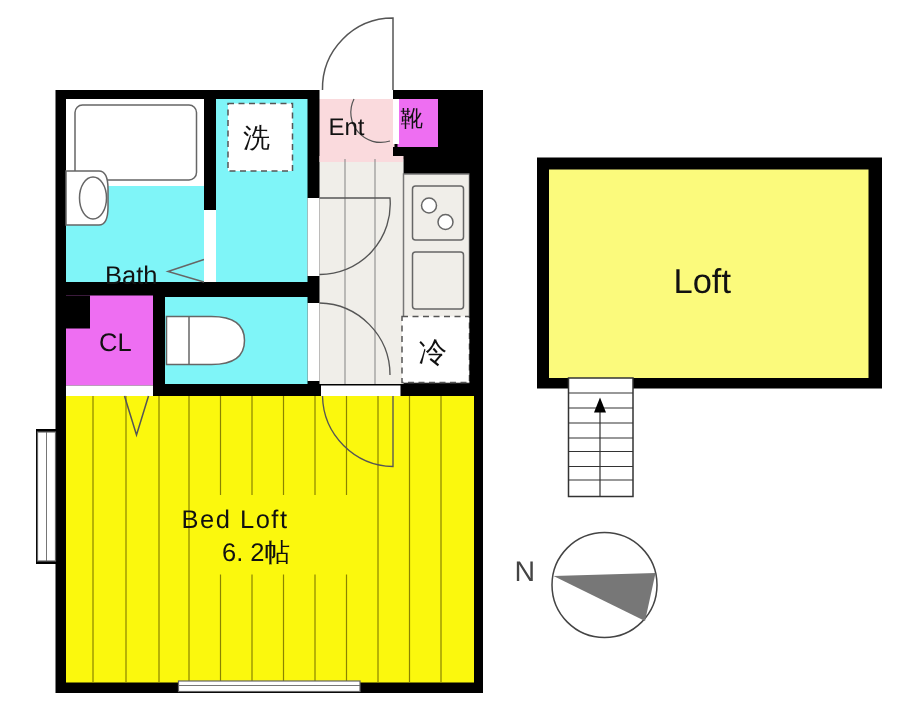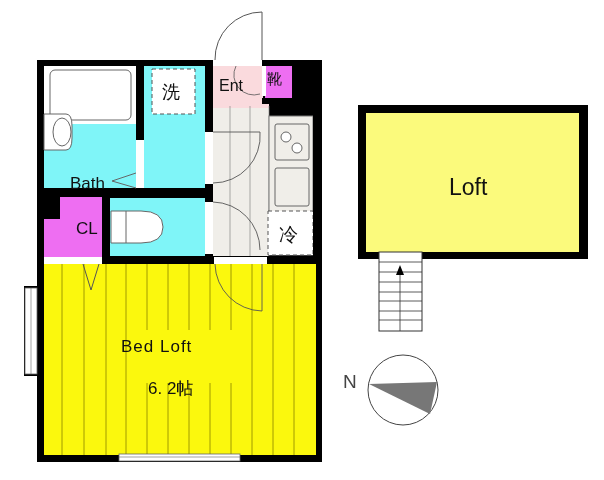--- a/index.html
+++ b/index.html
@@ -114,18 +114,18 @@
   <g>
     <circle cx="403" cy="390" r="35" fill="#fff" stroke="#444" stroke-width="1"></circle>
     <polygon points="369,384 437,382 430,414" fill="#777"></polygon>
   </g>
 </svg>
 
 <div class="lbl" style="left:70px;top:150px;font-size:17px;margin-top:24px;">Bath</div>
 <div class="lbl" style="left:162px;top:80px;font-size:18px;">洗</div>
 <div class="lbl" style="left:219px;top:77px;font-size:16px;">Ent</div>
 <div class="lbl" style="left:267px;top:70px;font-size:15px;">靴</div>
-<div class="lbl" style="left:76px;top:219px;font-size:17px;">CL</div>
+<div class="lbl" style="left:66px;top:219px;font-size:17px;">CL</div>
 <div class="lbl" style="left:279px;top:222px;font-size:19px;">冷</div>
 <div class="lbl" style="left:121px;top:337px;font-size:17px;letter-spacing:1px;">Bed Loft</div>
-<div class="lbl" style="left:148px;top:377px;font-size:17px;">6. 2帖</div>
+<div class="lbl" style="left:148px;top:357px;font-size:17px;">6. 2帖</div>
 <div class="lbl" style="left:449px;top:174px;font-size:23px;">Loft</div>
 <div class="lbl" style="left:343px;top:371px;font-size:19px;color:#444;">N</div>
 
 </body></html>

